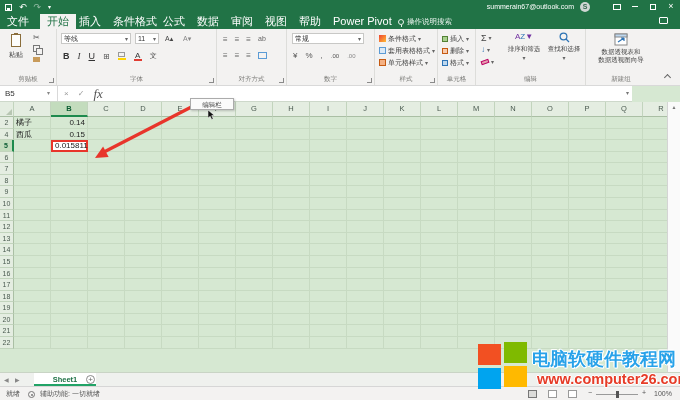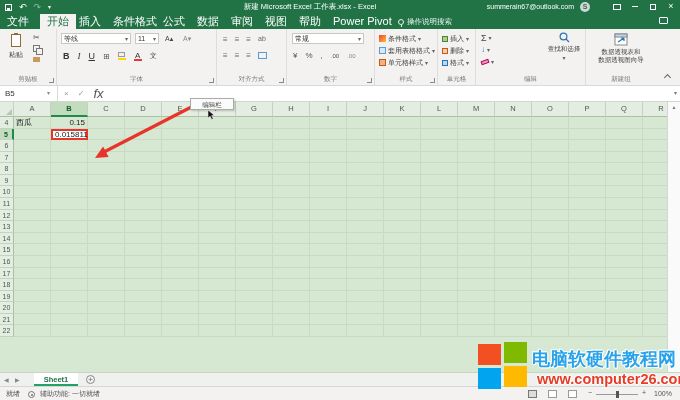--- a/index.html
+++ b/index.html
@@ -43,21 +43,21 @@
   .stylerow{display:flex;align-items:center;gap:2px;height:9px;font-size:7px;color:#444;white-space:nowrap}
   .sq{display:inline-block;width:7px;height:7px}
   .clipboard{width:10px;height:13px;border:1px solid #8a6d3b;background:#fdfdfb;position:relative;margin:0 auto}
   .clipboard::before{content:"";position:absolute;left:2px;top:-2px;width:4px;height:2px;background:#8a6d3b}
   .chev{display:inline-block;width:5px;height:5px;border-left:1.5px solid #666;border-top:1.5px solid #666;transform:rotate(45deg)}
   .eraser{width:8px;height:4px;background:#e7a1b0;border:1px solid #b06;transform:rotate(-20deg)}
   .fillyellow{display:inline-block;width:8px;height:2px;background:#ffd400}
   .fillred{display:inline-block;width:8px;height:2px;background:#e03c32}
 
   
-  .formulabar{position:absolute;left:0;top:86px;width:680px;height:16px;background:#fff;border-bottom:1px solid #cdd8ca;display:flex;align-items:center}
+  .formulabar{position:absolute;left:0;top:86px;width:632px;height:16px;background:#fff;border-bottom:1px solid #cdd8ca;display:flex;align-items:center}
   .namebox{position:absolute;left:0;top:0;width:58px;height:15px;line-height:15px;padding-left:5px;font-size:8px;color:#333;border-right:1px solid #d9d9d9}
   .nbdd{position:absolute;left:47px;top:0;font-size:6px;color:#888;line-height:15px}
   .fxbtns{position:absolute;left:64px;top:0;height:15px;display:flex;gap:9px;align-items:center;color:#9a9a9a}
   .redbox{position:absolute;left:130px;top:1px;width:257px;height:13px;border:2px solid #e8352b;background:#fff;line-height:9px;font-size:7.5px;color:#222;padding:0 4px}
   .fbexpand{position:absolute;right:3px;top:0;font-size:6px;color:#777;line-height:15px}
 
   
   .tooltip{position:absolute;left:190px;top:98px;width:44px;height:12px;background:#fbfbfb;border:1px solid #ababab;box-shadow:1px 1px 2px rgba(0,0,0,.2);font-size:6.5px;color:#444;text-align:center;line-height:11px;z-index:30}
 
   
@@ -74,21 +74,21 @@
   .cell.num{text-align:right}
   .cell.selcell{border:2px solid #e8352b;background:#ffffff;line-height:8px}
 
   
   .vscroll{position:absolute;right:0;top:102px;width:13px;height:270px;background:#fafafa;border-left:1px solid #d4d4d4;z-index:5}
   .sbtn{position:absolute;left:0;width:12px;height:11px;color:#777;font-size:5px;text-align:center;line-height:11px}
 
   
   .tabbar{position:absolute;left:0;top:372px;width:680px;height:14px;background:#eff1ee;border-top:1px solid #c9d4c5}
   .navarr{position:absolute;top:0;height:14px;line-height:14px;color:#888;font-size:6px}
-  .sheettab{position:absolute;left:34px;top:0;width:44px;height:13px;background:#fff;color:#1e7145;font-weight:bold;font-size:7.5px;text-align:center;line-height:13px;border-bottom:2px solid #21a366}
+  .sheettab{position:absolute;left:34px;top:0;width:62px;height:13px;background:#fff;color:#1e7145;font-weight:bold;font-size:7.5px;text-align:center;line-height:13px;border-bottom:2px solid #21a366}
   .addsheet{position:absolute;left:86px;top:2px;width:9px;height:9px;border:1px solid #8a8a8a;border-radius:50%;color:#666;font-size:8px;line-height:8px;text-align:center}
 
   
   .statusbar{position:absolute;left:0;top:386px;width:680px;height:14px;background:#f3f2f1;border-top:1px solid #d6d6d6;font-size:7px;color:#555}
   .sitem{position:absolute;top:0;height:14px;line-height:14px;white-space:nowrap}
   .accico{position:absolute;left:28px;top:3.5px;width:7px;height:7px;border:1px solid #777;border-radius:50%}
   .accico::after{content:"";position:absolute;left:2px;top:2px;width:2px;height:2px;background:#777;border-radius:50%}
   .viewico{position:absolute;top:3px;width:9px;height:8px;border:1px solid #9a9a9a;background:#fff}
   .viewico.active{background:#dcdcda;border-color:#777}
   .zoomtrack{position:absolute;left:596px;top:6.5px;width:42px;height:1px;background:#9a9a9a}
@@ -107,21 +107,20 @@
 
 <div class="app">
 
   <div class="titlebar">
     <div class="qat">
       <span class="saveicon"></span>
       <span class="qico">↶</span>
       <span class="qico" style="opacity:.5">↷</span>
       <span class="qico" style="font-size:6px">▾</span>
     </div>
-    <div class="apptitle">新建 Microsoft Excel 工作表.xlsx - Excel</div>
     <div class="account">summerain67@outlook.com</div>
     <div class="avatar">S</div>
     <div class="winbtn" style="right:54px"><span class="ribdisp"></span></div>
     <div class="winbtn" style="right:36px"><span class="minbar"></span></div>
     <div class="winbtn" style="right:18px"><span class="maxbox"></span></div>
     <div class="winbtn" style="right:0">×</div>
   </div>
 
   <div class="tabsrow">
     <span class="rtab" style="left:0">文件</span>
@@ -270,20 +269,25 @@
           </span>
         <span class="stylerow">
             <span style="font-size:8px;color:#2e74b5">↓</span>
             <span class="dd">▾</span>
           </span>
         <span class="stylerow">
             <span class="eraser"></span>
             <span class="dd">▾</span>
           </span>
       </div>
+      <div style="position:absolute;left:28px;top:3px;width:40px;text-align:center">
+        <div style="font-size:8px;color:#7030a0;line-height:9px">A<span style="color:#2e74b5">Z</span>▼</div>
+        <div class="btxt" style="font-size:6.5px;margin-top:4px">排序和筛选</div>
+        <div class="dd">▾</div>
+      </div>
       <div style="position:absolute;left:68px;top:3px;width:40px;text-align:center">
         <svg width="11" height="11" style="margin:0 auto" viewBox="0 0 11 11">
             <circle cx="4.5" cy="4.5" r="3.4" fill="none" stroke="#2e74b5" stroke-width="1.2"></circle>
             <line x1="7" y1="7" x2="10" y2="10" stroke="#2e74b5" stroke-width="1.2"></line>
           </svg>
         <div class="btxt" style="font-size:6.5px;margin-top:2px">查找和选择</div>
         <div class="dd">▾</div>
       </div>
       <div class="grplabel">编辑</div>
     </div>
@@ -305,21 +309,21 @@
 
     <span class="chev" style="position:absolute;right:10px;bottom:5px;transform:rotate(45deg)"></span>
   </div>
 
   <div class="formulabar">
     <div class="namebox">B5</div>
     <span class="nbdd">▾</span>
     <div class="fxbtns">
       <span style="font-size:8px">×</span>
       <span style="font-size:8px">✓</span>
-      <span style="font-size:13px;font-style:italic;font-family:Liberation Sans, sans-serif;color:#555">fx</span>
+      <span style="font-size:13px;font-style:italic;font-family:Liberation Serif, serif;color:#555">fx</span>
     </div>
     <span class="fbexpand">▾</span>
   </div>
 
   <div class="tooltip">编辑栏</div>
   <svg class="abs" style="left:208px;top:110px;z-index:31" width="8" height="10" viewBox="0 0 8 10">
     <polygon points="0,0 0,8 2.2,6.3 3.7,9.5 5.2,8.8 3.7,5.6 6.4,5.4" fill="#111" stroke="#fff" stroke-width="0.5"></polygon>
   </svg>
 
   <div class="colheaders" id="colheaders">
@@ -338,20 +342,41 @@
       <div class="colhdr">L</div>
       <div class="colhdr">M</div>
       <div class="colhdr">N</div>
       <div class="colhdr">O</div>
       <div class="colhdr">P</div>
       <div class="colhdr">Q</div>
       <div class="colhdr">R</div>
     </div>
   <div class="rows" id="rows">
       <div class="grow">
+        <div class="rowhdr">2</div>
+        <div class="cell">橘子</div>
+        <div class="cell num">0.14</div>
+        <div class="cell"></div>
+        <div class="cell"></div>
+        <div class="cell"></div>
+        <div class="cell"></div>
+        <div class="cell"></div>
+        <div class="cell"></div>
+        <div class="cell"></div>
+        <div class="cell"></div>
+        <div class="cell"></div>
+        <div class="cell"></div>
+        <div class="cell"></div>
+        <div class="cell"></div>
+        <div class="cell"></div>
+        <div class="cell"></div>
+        <div class="cell"></div>
+        <div class="cell"></div>
+      </div>
+      <div class="grow">
         <div class="rowhdr">4</div>
         <div class="cell">西瓜</div>
         <div class="cell num">0.15</div>
         <div class="cell"></div>
         <div class="cell"></div>
         <div class="cell"></div>
         <div class="cell"></div>
         <div class="cell"></div>
         <div class="cell"></div>
         <div class="cell"></div>

